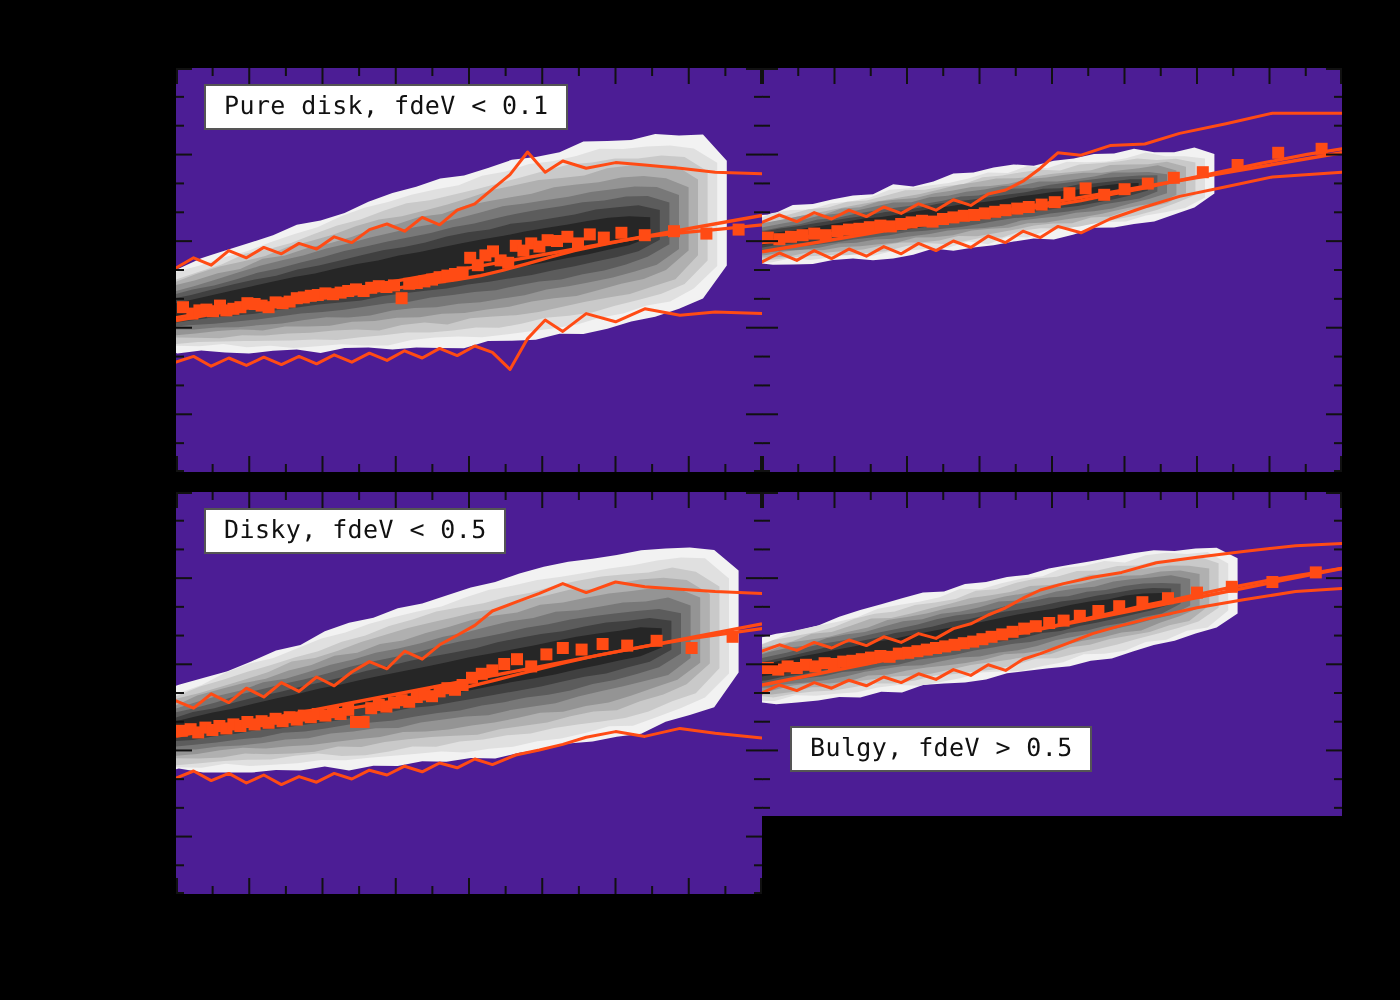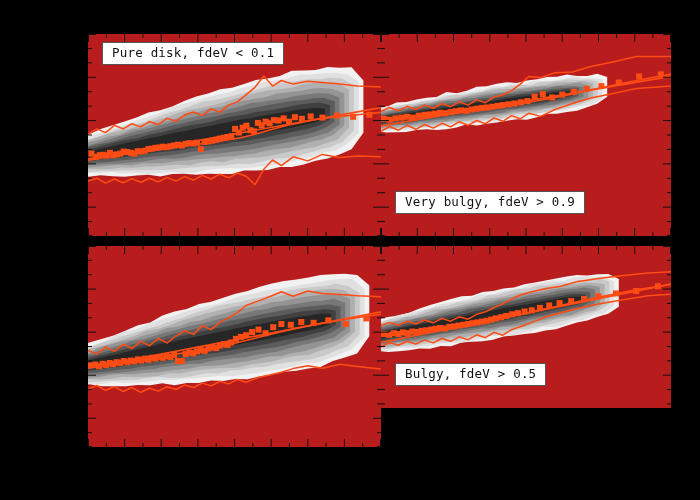--- a/index.html
+++ b/index.html
@@ -1,21 +1,21 @@
 <!DOCTYPE html>
 <html><head>
 <meta charset="utf-8">
 <title>Galaxy scaling relation panels</title>
 <style>
   html,body{margin:0;padding:0;background:#000;}
   body{width:700px;height:500px;overflow:hidden;
        font-family:"DejaVu Sans Mono","Liberation Mono",monospace;}
   #figure{position:relative;width:700px;height:500px;background:#000;}
 
-  .panel{position:absolute;background:#b91c1c;overflow:hidden;}
+  .panel{position:absolute;background:#4c1d95;overflow:hidden;}
   .panel-svg{position:absolute;left:0;top:0;}
 
   .panel-label{
     position:absolute;
     background:#ffffff;
     border:1px solid #555;
     color:#111;
     font-family:"DejaVu Sans Mono","Liberation Mono",monospace;
     font-size:12.5px;
     letter-spacing:0.2px;
@@ -293,21 +293,20 @@
           <line x1="0" y1="158.71428571428572" x2="4" y2="158.71428571428572" stroke="#111" stroke-width="1"></line>
           <line x1="290" y1="158.71428571428572" x2="286" y2="158.71428571428572" stroke="#111" stroke-width="1"></line>
           <line x1="0" y1="173.14285714285714" x2="8" y2="173.14285714285714" stroke="#111" stroke-width="1"></line>
           <line x1="290" y1="173.14285714285714" x2="282" y2="173.14285714285714" stroke="#111" stroke-width="1"></line>
           <line x1="0" y1="187.57142857142858" x2="4" y2="187.57142857142858" stroke="#111" stroke-width="1"></line>
           <line x1="290" y1="187.57142857142858" x2="286" y2="187.57142857142858" stroke="#111" stroke-width="1"></line>
           <line x1="0" y1="201.5" x2="4" y2="201.5" stroke="#111" stroke-width="1"></line>
           <line x1="290" y1="201.5" x2="286" y2="201.5" stroke="#111" stroke-width="1"></line>
         </g>
       </svg>
-      <div class="panel-label" style="left: 14px; bottom: 22px;">Very bulgy, fdeV &gt; 0.9</div>
     </div>
     <div class="panel" style="left: 88px; top: 246px; width: 293px; height: 201px;">
       <svg width="293" height="201" class="panel-svg">
         <g>
           <path d="M-35.2 115.4 L-23.0 106.3 L-10.8 100.6 L1.4 96.4 L13.5 93.0 L25.7 89.6 L37.9 84.6 L50.0 79.3 L62.2 76.5 L74.4 69.6 L86.5 65.4 L98.7 62.9 L110.9 58.1 L123.1 55.7 L135.2 51.8 L147.4 47.7 L159.6 45.0 L171.7 40.8 L183.9 37.4 L196.1 34.9 L208.3 33.4 L220.4 31.5 L232.6 29.1 L244.8 28.3 L256.9 27.8 L269.1 29.0 L281.3 39.2 L281.3 90.2 L269.1 107.6 L256.9 111.5 L244.8 114.9 L232.6 120.9 L220.4 122.4 L208.3 124.8 L196.1 125.7 L183.9 128.5 L171.7 130.4 L159.6 133.3 L147.4 133.0 L135.2 134.9 L123.1 134.6 L110.9 137.0 L98.7 136.9 L86.5 139.2 L74.4 137.3 L62.2 139.3 L50.0 139.0 L37.9 140.3 L25.7 140.3 L13.5 140.2 L1.4 138.3 L-10.8 140.9 L-23.0 138.9 L-35.2 135.9 Z" fill="#f2f2f2" stroke="none"></path>
           <path d="M-35.2 116.4 L-23.2 109.1 L-11.2 104.7 L0.8 100.7 L12.8 96.5 L24.8 90.2 L36.8 85.8 L48.7 83.0 L60.7 78.1 L72.7 73.3 L84.7 70.3 L96.7 65.9 L108.7 62.6 L120.7 59.7 L132.7 57.2 L144.6 52.7 L156.6 48.9 L168.6 46.8 L180.6 44.0 L192.6 42.4 L204.6 40.4 L216.6 38.3 L228.5 36.6 L240.5 34.3 L252.5 32.8 L264.5 33.1 L276.5 43.2 L276.5 90.7 L264.5 102.7 L252.5 108.0 L240.5 112.5 L228.5 116.9 L216.6 117.1 L204.6 120.5 L192.6 123.3 L180.6 124.6 L168.6 127.4 L156.6 128.4 L144.6 130.3 L132.7 129.7 L120.7 130.9 L108.7 131.9 L96.7 132.9 L84.7 134.1 L72.7 134.0 L60.7 135.6 L48.7 136.4 L36.8 137.0 L24.8 135.9 L12.8 137.9 L0.8 137.6 L-11.2 136.8 L-23.2 138.4 L-35.2 133.2 Z" fill="#e0e0e0" stroke="none"></path>
           <path d="M-35.2 117.4 L-23.4 111.6 L-11.6 105.7 L0.2 102.0 L12.0 97.2 L23.9 93.8 L35.7 89.9 L47.5 86.5 L59.3 82.7 L71.1 79.6 L82.9 74.9 L94.7 71.8 L106.5 67.0 L118.3 63.8 L130.1 59.8 L141.9 57.6 L153.7 55.6 L165.5 52.5 L177.3 50.4 L189.1 46.9 L200.9 44.4 L212.7 42.2 L224.5 41.1 L236.3 40.2 L248.1 37.8 L259.9 39.9 L271.7 47.2 L271.7 88.1 L259.9 100.6 L248.1 104.6 L236.3 109.8 L224.5 113.0 L212.7 114.7 L200.9 116.2 L189.1 118.0 L177.3 120.8 L165.5 121.6 L153.7 123.7 L141.9 124.8 L130.1 127.4 L118.3 127.2 L106.5 129.8 L94.7 131.6 L82.9 132.0 L71.1 130.8 L59.3 131.9 L47.5 133.7 L35.7 133.9 L23.9 134.5 L12.0 135.6 L0.2 136.6 L-11.6 135.8 L-23.4 135.0 L-35.2 133.5 Z" fill="#c9c9c9" stroke="none"></path>
           <path d="M-35.2 118.4 L-23.5 111.7 L-11.9 107.0 L-0.3 103.5 L11.3 100.6 L22.9 97.2 L34.5 93.8 L46.2 90.0 L57.8 84.8 L69.4 83.0 L81.0 79.4 L92.6 75.0 L104.3 71.5 L115.9 68.0 L127.5 65.2 L139.1 62.6 L150.7 59.7 L162.3 58.1 L174.0 54.2 L185.6 51.6 L197.2 48.8 L208.8 48.7 L220.4 45.8 L232.0 43.7 L243.7 42.9 L255.3 44.0 L266.9 51.0 L266.9 85.7 L255.3 96.1 L243.7 101.2 L232.0 104.6 L220.4 109.1 L208.8 109.8 L197.2 112.1 L185.6 115.3 L174.0 116.9 L162.3 118.5 L150.7 121.4 L139.1 121.9 L127.5 122.5 L115.9 123.6 L104.3 125.0 L92.6 127.5 L81.0 127.3 L69.4 129.9 L57.8 130.7 L46.2 131.1 L34.5 130.8 L22.9 132.8 L11.3 133.3 L-0.3 133.1 L-11.9 134.6 L-23.5 134.4 L-35.2 131.2 Z" fill="#b0b0b0" stroke="none"></path>
           <path d="M-35.2 119.4 L-23.7 114.1 L-12.3 110.4 L-0.9 107.1 L10.6 101.8 L22.0 98.6 L33.4 95.6 L44.9 93.4 L56.3 89.2 L67.7 86.5 L79.2 81.9 L90.6 80.4 L102.0 76.0 L113.5 74.2 L124.9 70.5 L136.3 67.5 L147.8 64.0 L159.2 61.7 L170.6 60.3 L182.1 56.4 L193.5 55.3 L204.9 52.9 L216.4 50.7 L227.8 49.5 L239.2 48.0 L250.7 48.2 L262.1 52.8 L262.1 85.4 L250.7 93.9 L239.2 97.8 L227.8 101.8 L216.4 105.2 L204.9 107.0 L193.5 109.9 L182.1 110.4 L170.6 113.0 L159.2 115.2 L147.8 116.8 L136.3 118.7 L124.9 119.8 L113.5 120.0 L102.0 122.5 L90.6 123.6 L79.2 125.0 L67.7 126.5 L56.3 127.1 L44.9 128.3 L33.4 127.9 L22.0 129.1 L10.6 131.0 L-0.9 131.9 L-12.3 131.3 L-23.7 131.5 L-35.2 131.2 Z" fill="#949494" stroke="none"></path>
           <path d="M-35.2 120.4 L-23.9 114.7 L-12.7 111.7 L-1.4 108.7 L9.8 105.1 L21.1 101.9 L32.3 99.3 L43.6 95.1 L54.8 93.4 L66.1 90.0 L77.3 86.4 L88.6 83.8 L99.8 80.4 L111.1 78.3 L122.3 75.6 L133.6 72.4 L144.8 70.2 L156.1 67.3 L167.3 64.6 L178.6 63.0 L189.8 59.9 L201.1 59.1 L212.3 57.3 L223.6 55.2 L234.8 54.7 L246.1 52.7 L257.3 56.7 L257.3 83.0 L246.1 91.5 L234.8 94.4 L223.6 97.1 L212.3 99.6 L201.1 102.3 L189.8 105.6 L178.6 107.3 L167.3 109.0 L156.1 111.6 L144.8 112.3 L133.6 113.8 L122.3 115.2 L111.1 118.0 L99.8 118.1 L88.6 119.8 L77.3 120.7 L66.1 123.1 L54.8 123.7 L43.6 125.5 L32.3 126.7 L21.1 127.3 L9.8 128.7 L-1.4 128.8 L-12.7 130.0 L-23.9 130.7 L-35.2 129.3 Z" fill="#787878" stroke="none"></path>
@@ -434,20 +433,21 @@
           <line x1="0" y1="157.92857142857142" x2="4" y2="157.92857142857142" stroke="#111" stroke-width="1"></line>
           <line x1="293" y1="157.92857142857142" x2="289" y2="157.92857142857142" stroke="#111" stroke-width="1"></line>
           <line x1="0" y1="172.28571428571428" x2="8" y2="172.28571428571428" stroke="#111" stroke-width="1"></line>
           <line x1="293" y1="172.28571428571428" x2="285" y2="172.28571428571428" stroke="#111" stroke-width="1"></line>
           <line x1="0" y1="186.64285714285714" x2="4" y2="186.64285714285714" stroke="#111" stroke-width="1"></line>
           <line x1="293" y1="186.64285714285714" x2="289" y2="186.64285714285714" stroke="#111" stroke-width="1"></line>
           <line x1="0" y1="200.5" x2="4" y2="200.5" stroke="#111" stroke-width="1"></line>
           <line x1="293" y1="200.5" x2="289" y2="200.5" stroke="#111" stroke-width="1"></line>
         </g>
       </svg>
+      <div class="panel-label" style="left: 14px; top: 8px;">Disky, fdeV &lt; 0.5</div>
     </div>
     <div class="panel" style="left: 381px; top: 246px; width: 290px; height: 162px;">
       <svg width="290" height="201" class="panel-svg">
         <g>
           <path d="M-34.8 87.5 L-24.3 80.8 L-13.8 78.7 L-3.3 73.4 L7.1 70.9 L17.6 69.4 L28.1 66.8 L38.6 62.4 L49.1 59.0 L59.6 56.1 L70.0 53.1 L80.5 50.3 L91.0 49.8 L101.5 46.0 L112.0 45.0 L122.5 42.5 L133.0 41.4 L143.4 38.3 L153.9 36.4 L164.4 34.6 L174.9 32.6 L185.4 30.6 L195.9 29.1 L206.3 29.5 L216.8 28.2 L227.3 27.9 L237.8 33.1 L237.8 60.7 L227.3 67.8 L216.8 70.8 L206.3 74.4 L195.9 76.5 L185.4 79.7 L174.9 83.2 L164.4 84.4 L153.9 87.1 L143.4 88.1 L133.0 89.4 L122.5 90.6 L112.0 93.8 L101.5 95.3 L91.0 95.7 L80.5 96.5 L70.0 100.3 L59.6 99.9 L49.1 102.8 L38.6 102.5 L28.1 104.3 L17.6 105.2 L7.1 106.1 L-3.3 104.8 L-13.8 106.1 L-24.3 104.9 L-34.8 104.0 Z" fill="#f2f2f2" stroke="none"></path>
           <path d="M-34.8 88.3 L-24.5 83.2 L-14.2 79.2 L-3.9 77.2 L6.4 73.8 L16.7 69.2 L27.0 67.0 L37.3 65.0 L47.6 62.6 L57.9 58.4 L68.2 56.5 L78.5 54.9 L88.8 52.6 L99.1 48.4 L109.4 48.6 L119.7 45.6 L130.0 43.3 L140.3 42.1 L150.6 37.9 L160.9 37.0 L171.2 34.5 L181.5 35.2 L191.8 31.6 L202.2 30.4 L212.5 31.0 L222.8 30.0 L233.1 35.7 L233.1 59.2 L222.8 67.7 L212.5 69.4 L202.2 73.9 L191.8 75.0 L181.5 79.4 L171.2 80.9 L160.9 81.1 L150.6 85.1 L140.3 87.0 L130.0 89.4 L119.7 89.7 L109.4 90.3 L99.1 93.1 L88.8 95.1 L78.5 96.9 L68.2 96.5 L57.9 97.8 L47.6 100.1 L37.3 100.9 L27.0 101.9 L16.7 101.6 L6.4 104.5 L-3.9 104.6 L-14.2 105.5 L-24.5 104.9 L-34.8 104.5 Z" fill="#e0e0e0" stroke="none"></path>
           <path d="M-34.8 89.1 L-24.7 82.9 L-14.6 79.9 L-4.4 77.9 L5.7 74.0 L15.8 72.1 L25.9 70.2 L36.0 67.5 L46.2 63.4 L56.3 60.9 L66.4 59.8 L76.5 56.5 L86.6 55.3 L96.8 53.5 L106.9 49.4 L117.0 48.6 L127.1 45.4 L137.2 43.2 L147.4 42.4 L157.5 39.5 L167.6 39.3 L177.7 37.0 L187.8 36.7 L198.0 34.3 L208.1 33.9 L218.2 32.2 L228.3 35.6 L228.3 57.9 L218.2 64.7 L208.1 68.0 L198.0 70.7 L187.8 73.4 L177.7 76.3 L167.6 78.6 L157.5 80.6 L147.4 83.1 L137.2 83.2 L127.1 86.4 L117.0 88.6 L106.9 89.7 L96.8 91.0 L86.6 91.7 L76.5 94.2 L66.4 95.8 L56.3 95.7 L46.2 97.5 L36.0 99.2 L25.9 99.7 L15.8 100.9 L5.7 102.8 L-4.4 101.6 L-14.6 102.3 L-24.7 104.6 L-34.8 102.1 Z" fill="#c9c9c9" stroke="none"></path>
           <path d="M-34.8 90.0 L-24.9 85.1 L-14.9 83.0 L-5.0 78.9 L4.9 76.7 L14.9 74.7 L24.8 70.9 L34.8 70.0 L44.7 66.8 L54.6 63.3 L64.6 63.0 L74.5 60.7 L84.4 58.1 L94.4 55.8 L104.3 53.0 L114.3 51.6 L124.2 50.0 L134.1 47.0 L144.1 46.5 L154.0 44.5 L163.9 41.4 L173.9 41.3 L183.8 39.2 L193.8 38.0 L203.7 36.7 L213.6 36.9 L223.6 38.3 L223.6 56.8 L213.6 64.5 L203.7 66.6 L193.8 70.0 L183.8 71.8 L173.9 73.5 L163.9 76.4 L154.0 77.6 L144.1 81.1 L134.1 82.0 L124.2 83.7 L114.3 85.1 L104.3 86.5 L94.4 88.8 L84.4 90.9 L74.5 91.7 L64.6 92.4 L54.6 93.7 L44.7 95.0 L34.8 97.5 L24.8 97.6 L14.9 100.0 L4.9 101.2 L-5.0 101.2 L-14.9 101.7 L-24.9 101.9 L-34.8 102.3 Z" fill="#b0b0b0" stroke="none"></path>
           <path d="M-34.8 90.8 L-25.0 87.2 L-15.3 83.8 L-5.5 81.9 L4.2 79.3 L14.0 75.3 L23.7 73.9 L33.5 72.4 L43.2 69.9 L53.0 67.8 L62.7 64.0 L72.5 62.5 L82.3 60.8 L92.0 58.3 L101.8 56.5 L111.5 54.6 L121.3 52.2 L131.0 50.7 L140.8 48.5 L150.5 47.1 L160.3 45.8 L170.1 43.4 L179.8 41.9 L189.6 41.6 L199.3 39.7 L209.1 39.2 L218.8 41.0 L218.8 57.8 L209.1 62.0 L199.3 65.2 L189.6 69.2 L179.8 70.2 L170.1 72.8 L160.3 74.4 L150.5 76.7 L140.8 79.1 L131.0 80.6 L121.3 81.1 L111.5 83.8 L101.8 85.5 L92.0 86.7 L82.3 87.8 L72.5 89.3 L62.7 91.4 L53.0 91.8 L43.2 94.7 L33.5 95.8 L23.7 95.5 L14.0 97.0 L4.2 99.5 L-5.5 100.5 L-15.3 100.9 L-25.0 101.5 L-34.8 100.3 Z" fill="#949494" stroke="none"></path>
           <path d="M-34.8 91.7 L-25.2 87.4 L-15.7 84.8 L-6.1 83.0 L3.5 80.0 L13.1 77.9 L22.6 76.7 L32.2 73.1 L41.8 71.2 L51.4 70.0 L60.9 67.2 L70.5 64.6 L80.1 63.6 L89.6 60.9 L99.2 59.8 L108.8 57.6 L118.4 54.8 L127.9 54.2 L137.5 52.4 L147.1 49.8 L156.6 48.2 L166.2 47.4 L175.8 44.7 L185.4 43.5 L194.9 42.7 L204.5 41.6 L214.1 43.5 L214.1 56.7 L204.5 61.6 L194.9 63.8 L185.4 66.5 L175.8 68.5 L166.2 70.3 L156.6 72.3 L147.1 74.0 L137.5 77.0 L127.9 79.1 L118.4 80.3 L108.8 82.3 L99.2 82.7 L89.6 84.6 L80.1 86.6 L70.5 87.0 L60.9 88.5 L51.4 89.9 L41.8 92.3 L32.2 94.0 L22.6 95.2 L13.1 96.0 L3.5 97.8 L-6.1 98.0 L-15.7 99.9 L-25.2 100.8 L-34.8 100.3 Z" fill="#787878" stroke="none"></path>

